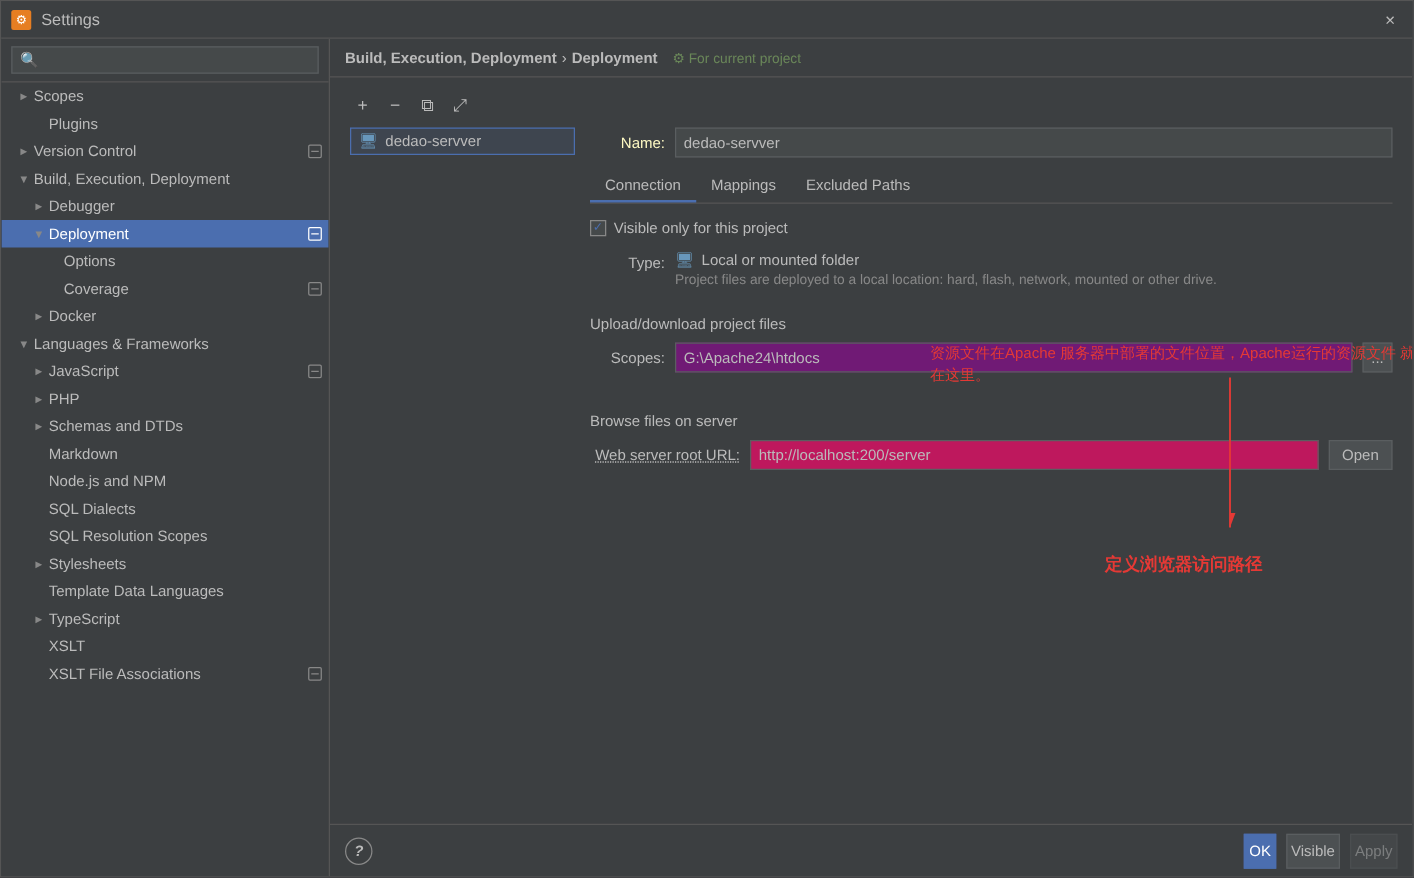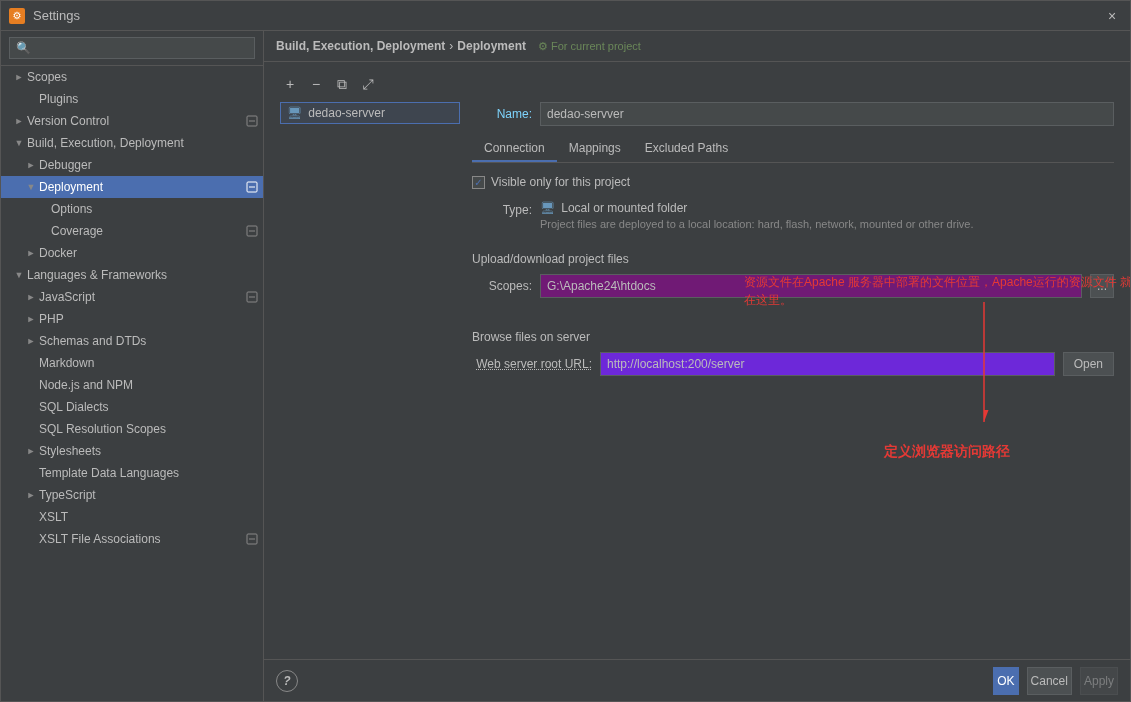--- a/index.html
+++ b/index.html
@@ -49,21 +49,21 @@
     .breadcrumb-project { color: #6a8759; font-size: 11px; }
 
     
     .server-toolbar { display: flex; align-items: center; gap: 6px; margin-bottom: 8px; }
     .toolbar-btn { width: 20px; height: 20px; background: transparent; border: none; color: #bbbbbb; cursor: pointer; display: flex; align-items: center; justify-content: center; font-size: 14px; }
     .server-item { display: flex; align-items: center; gap: 6px; padding: 3px 6px; background: #4b6eaf22; border: 1px solid #4b6eaf; color: #bbbbbb; }
     .server-item-icon { color: #6897bb; font-size: 12px; }
 
     
     .form-row { display: flex; align-items: center; gap: 8px; margin-bottom: 10px; }
-    .form-label { color: #7dd3fc; font-size: 12px; min-width: 60px; text-align: right; }
+    .form-label { color: #fef9c3; font-size: 12px; min-width: 60px; text-align: right; }
     .form-input { flex: 1; background: #45494a; border: 1px solid #5a5e60; color: #bbbbbb; padding: 3px 6px; font-size: 12px; outline: none; height: 24px; }
 
     
     .tabs { display: flex; border-bottom: 1px solid #555; margin-bottom: 12px; flex-shrink: 0; }
     .tab { padding: 5px 12px; cursor: pointer; font-size: 12px; color: #bbbbbb; border-bottom: 2px solid transparent; }
     .tab.active { color: #bbbbbb; border-bottom: 2px solid #4b6eaf; }
 
     
     .checkbox-row { display: flex; align-items: center; gap: 6px; margin-bottom: 12px; }
     .checkbox-box { width: 13px; height: 13px; border: 1px solid #888; background: #45494a; display: flex; align-items: center; justify-content: center; cursor: pointer; flex-shrink: 0; }
@@ -82,21 +82,21 @@
 
     
     .folder-row { display: flex; align-items: center; gap: 8px; margin-bottom: 16px; }
     .folder-label { color: #bbbbbb; font-size: 12px; min-width: 60px; text-align: right; }
     .folder-input { flex: 1; background: #701a75; border: 1px solid #5a5e60; color: #bbbbbb; padding: 3px 6px; font-size: 12px; outline: none; height: 24px; }
     .folder-btn { width: 24px; height: 24px; background: #4c5052; border: 1px solid #5a5e60; color: #bbbbbb; cursor: pointer; display: flex; align-items: center; justify-content: center; font-size: 12px; }
 
     
     .url-row { display: flex; align-items: center; gap: 8px; }
     .url-label { color: #bbbbbb; font-size: 12px; min-width: 120px; text-align: right; text-decoration: underline; text-decoration-style: dotted; cursor: pointer; }
-    .url-input { flex: 1; background: #6d28d9; border: 1px solid #5a5e60; color: #bbbbbb; padding: 3px 6px; font-size: 12px; outline: none; height: 24px; }
+    .url-input { flex: 1; background: #be185d; border: 1px solid #5a5e60; color: #bbbbbb; padding: 3px 6px; font-size: 12px; outline: none; height: 24px; }
     .url-btn { padding: 3px 10px; background: #4c5052; border: 1px solid #5a5e60; color: #bbbbbb; cursor: pointer; font-size: 12px; height: 24px; }
 
     
     .bottom-bar { display: flex; align-items: center; justify-content: space-between; padding: 8px 12px; border-top: 1px solid #555; background: #3c3f41; flex-shrink: 0; height: 42px; }
     .help-btn { width: 22px; height: 22px; border-radius: 50%; border: 1px solid #888; background: transparent; color: #bbbbbb; cursor: pointer; display: flex; align-items: center; justify-content: center; font-size: 12px; font-style: italic; font-weight: bold; }
     .dialog-btns { display: flex; gap: 8px; }
     .dialog-btn { padding: 4px 3px; font-size: 12px; cursor: pointer; border: 1px solid #5a5e60; background: #4c5052; color: #bbbbbb; height: 28px; }
     .dialog-btn.primary { background: #4b6eaf; border-color: #4b6eaf; color: white; }
     .dialog-btn.disabled { opacity: 0.5; cursor: not-allowed; }
 
@@ -410,19 +410,19 @@
           </svg>
           <div style="position:absolute; top:141px; left:-20px; color:#e53935; font-size:14px; font-weight:bold;">定义浏览器访问路径</div>
         </div>
 
       </div>
 
       <div class="bottom-bar">
         <button class="help-btn">?</button>
         <div class="dialog-btns">
           <button class="dialog-btn primary">OK</button>
-          <button class="dialog-btn">Cancel</button>
+          <button class="dialog-btn">Visible</button>
           <button class="dialog-btn disabled">Apply</button>
         </div>
       </div>
     </div>
   </div>
 </div>
 
 </body></html>

